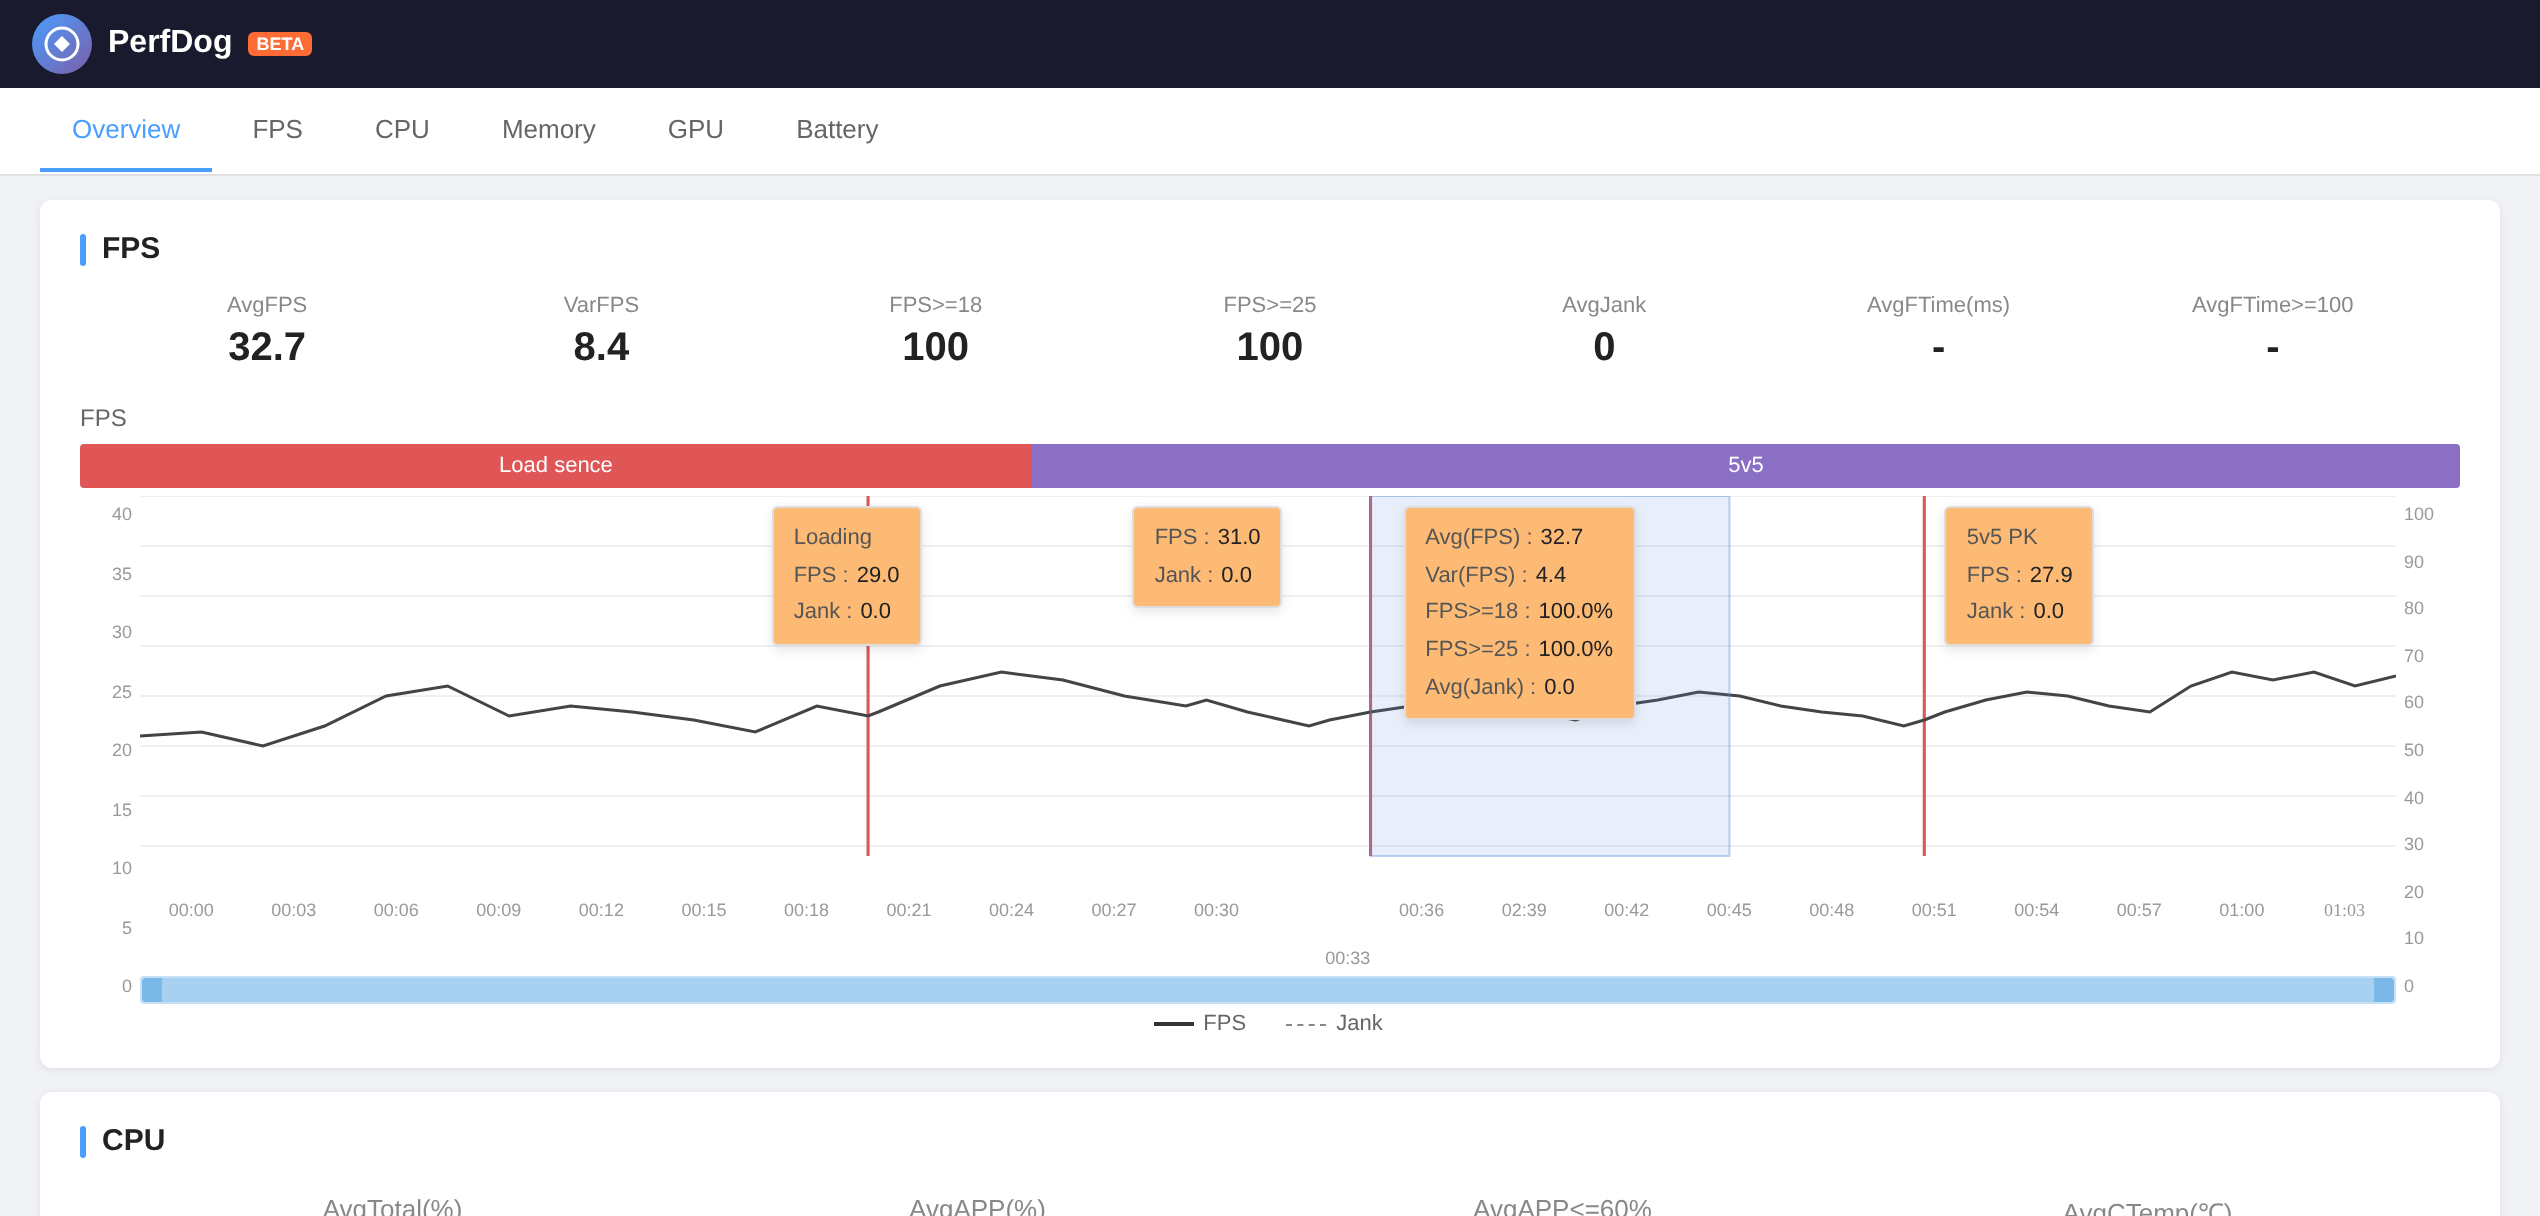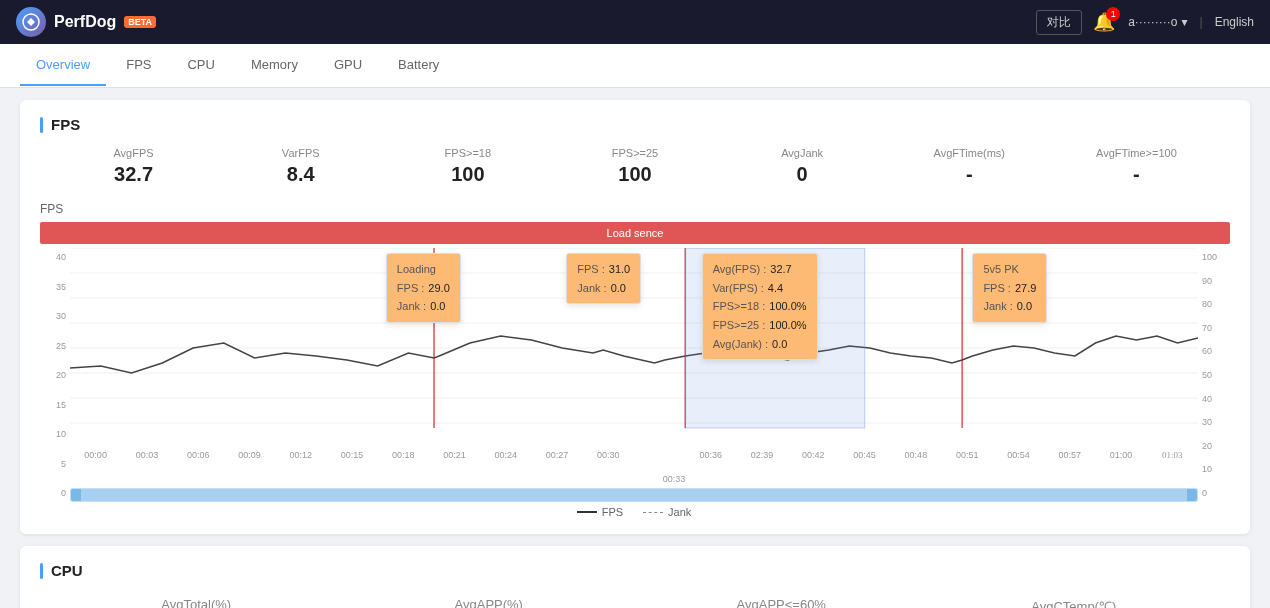--- a/index.html
+++ b/index.html
@@ -149,33 +149,20 @@
   <div class="header-left">
     <div class="logo-circle">
       <svg width="18" height="18" viewBox="0 0 18 18">
           <circle cx="9" cy="9" r="8" fill="none" stroke="white" stroke-width="1.5"></circle>
           <path d="M5 9 L9 5 L13 9 L9 13Z" fill="white"></path>
         </svg>
     </div>
     <span class="logo-text">PerfDog</span>
     <span class="beta-badge">BETA</span>
   </div>
-  <div class="header-right">
-    <button class="compare-btn">对比</button>
-    <div style="position:relative; color:#ccc; font-size:18px; cursor:pointer;">
-      🔔
-      <span class="notif-badge">1</span>
-    </div>
-    <div class="user-info">
-      <span>a·········o</span>
-      <span>▾</span>
-    </div>
-    <span style="color:#555; font-size:12px;">|</span>
-    <span class="lang">English</span>
-  </div>
 </div>
 
 <div class="nav-bar">
   <div class="nav-item active">Overview</div>
   <div class="nav-item">FPS</div>
   <div class="nav-item">CPU</div>
   <div class="nav-item">Memory</div>
   <div class="nav-item">GPU</div>
   <div class="nav-item">Battery</div>
 </div>
@@ -216,20 +203,23 @@
         <div class="stat-label">AvgFTime&gt;=100</div>
         <div class="stat-value">-</div>
       </div>
     </div>
 
     <div class="chart-title">FPS</div>
 
     <div class="segment-bar">
       <div class="seg-load">
         <span>Load sence</span>
+      </div>
+      <div class="seg-5v5">
+        <span>5v5</span>
       </div>
     </div>
 
     <div style="display:flex; position:relative;">
 
       <div style="display:flex; flex-direction:column-reverse; justify-content:space-between; padding: 4px 4px 20px 0; width:30px; font-size:9px; color:#999; text-align:right;">
         <span>0</span>
         <span>5</span>
         <span>10</span>
         <span>15</span>

